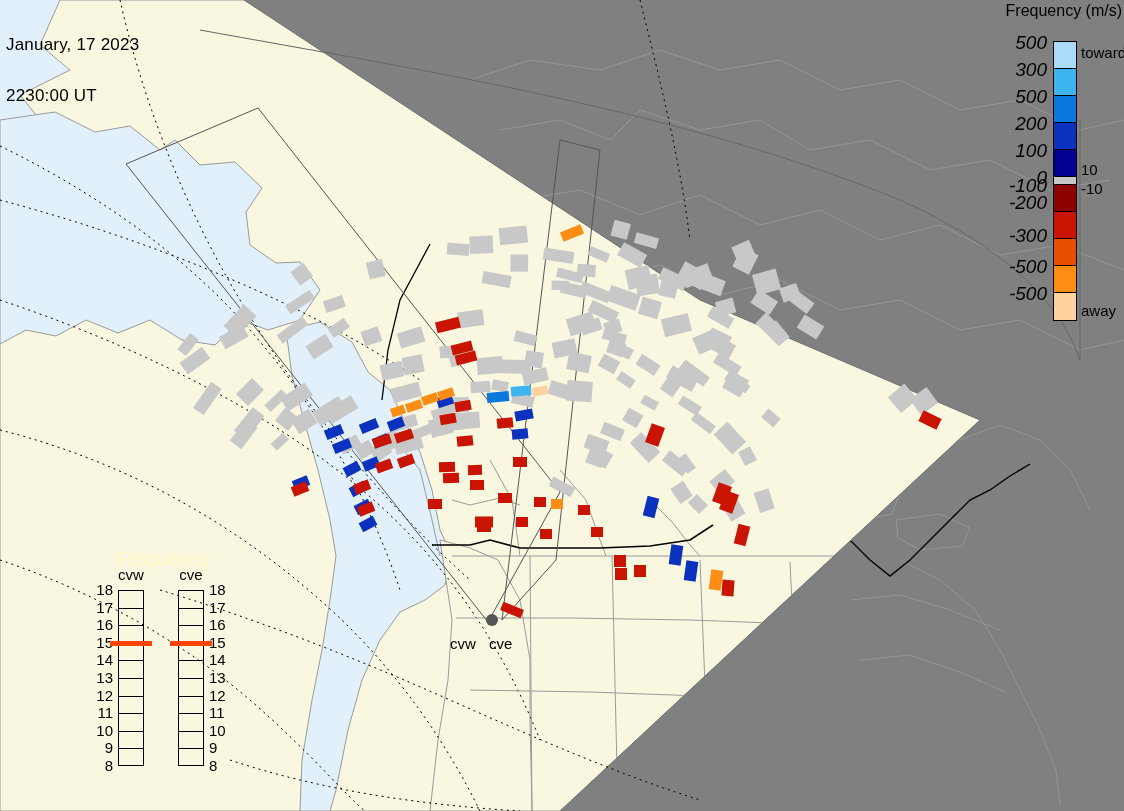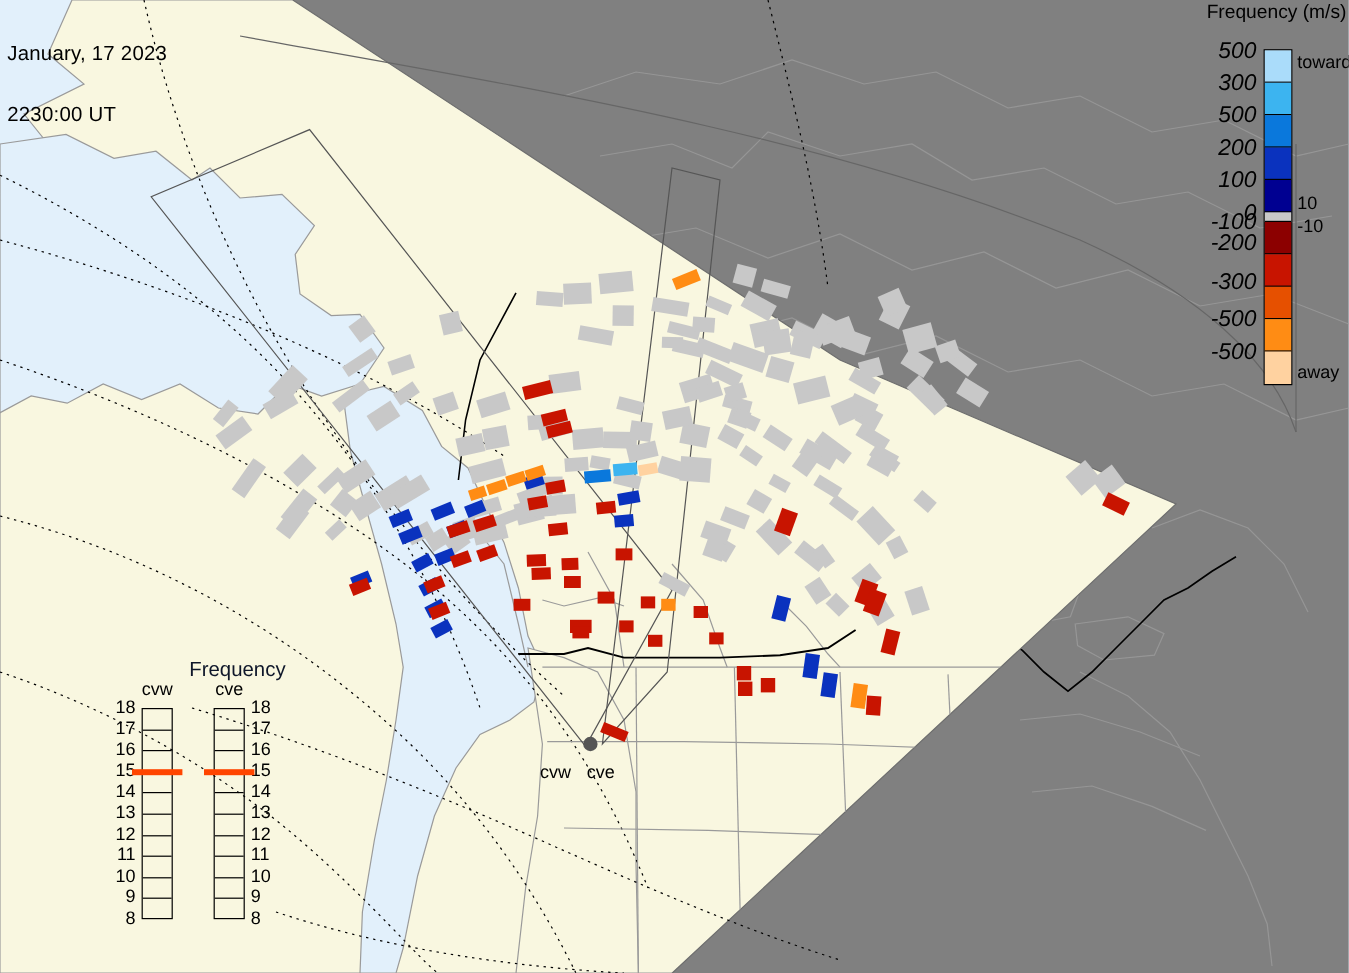--- a/index.html
+++ b/index.html
@@ -19,21 +19,21 @@
   .cbseg{position:absolute;left:0;width:22px;border-bottom:1px solid #000;box-sizing:border-box;}
   .cbseg.last{border-bottom:none;}
   #cbtitle{position:absolute;left:1124px;top:2px;transform:translateX(-100%);
            color:#000;font-size:16px;white-space:nowrap;padding-right:2px;}
   .cbtick{position:absolute;color:#000;font-size:19px;text-align:right;width:48px;
           white-space:nowrap;font-style:italic;}
   .cbside{position:absolute;color:#000;font-size:15px;white-space:nowrap;}
 
   
   #freq{position:absolute;left:88px;top:548px;width:150px;height:245px;}
-  #freqTitle{position:absolute;left:0;top:0;width:150px;text-align:right;font-size:17px;color:#0f172a;}
+  #freqTitle{position:absolute;left:0;top:0;width:150px;text-align:center;font-size:20px;color:#fef9c3;}
   .fqcol{position:absolute;top:42px;}
   .fqhdr{position:absolute;top:18px;font-size:15px;color:#000;text-align:center;width:46px;}
   .fqbar{position:absolute;width:26px;height:176px;border:1.5px solid #000;box-sizing:border-box;
          background:transparent;}
   .fqrow{position:absolute;left:0;width:24px;border-bottom:1px solid #000;box-sizing:border-box;}
   .fqrow.last{border-bottom:none;}
   .fqlab{position:absolute;font-size:15px;color:#000;width:24px;text-align:right;}
   .fqmark{position:absolute;height:5px;background:#ff4500;}
 
   

